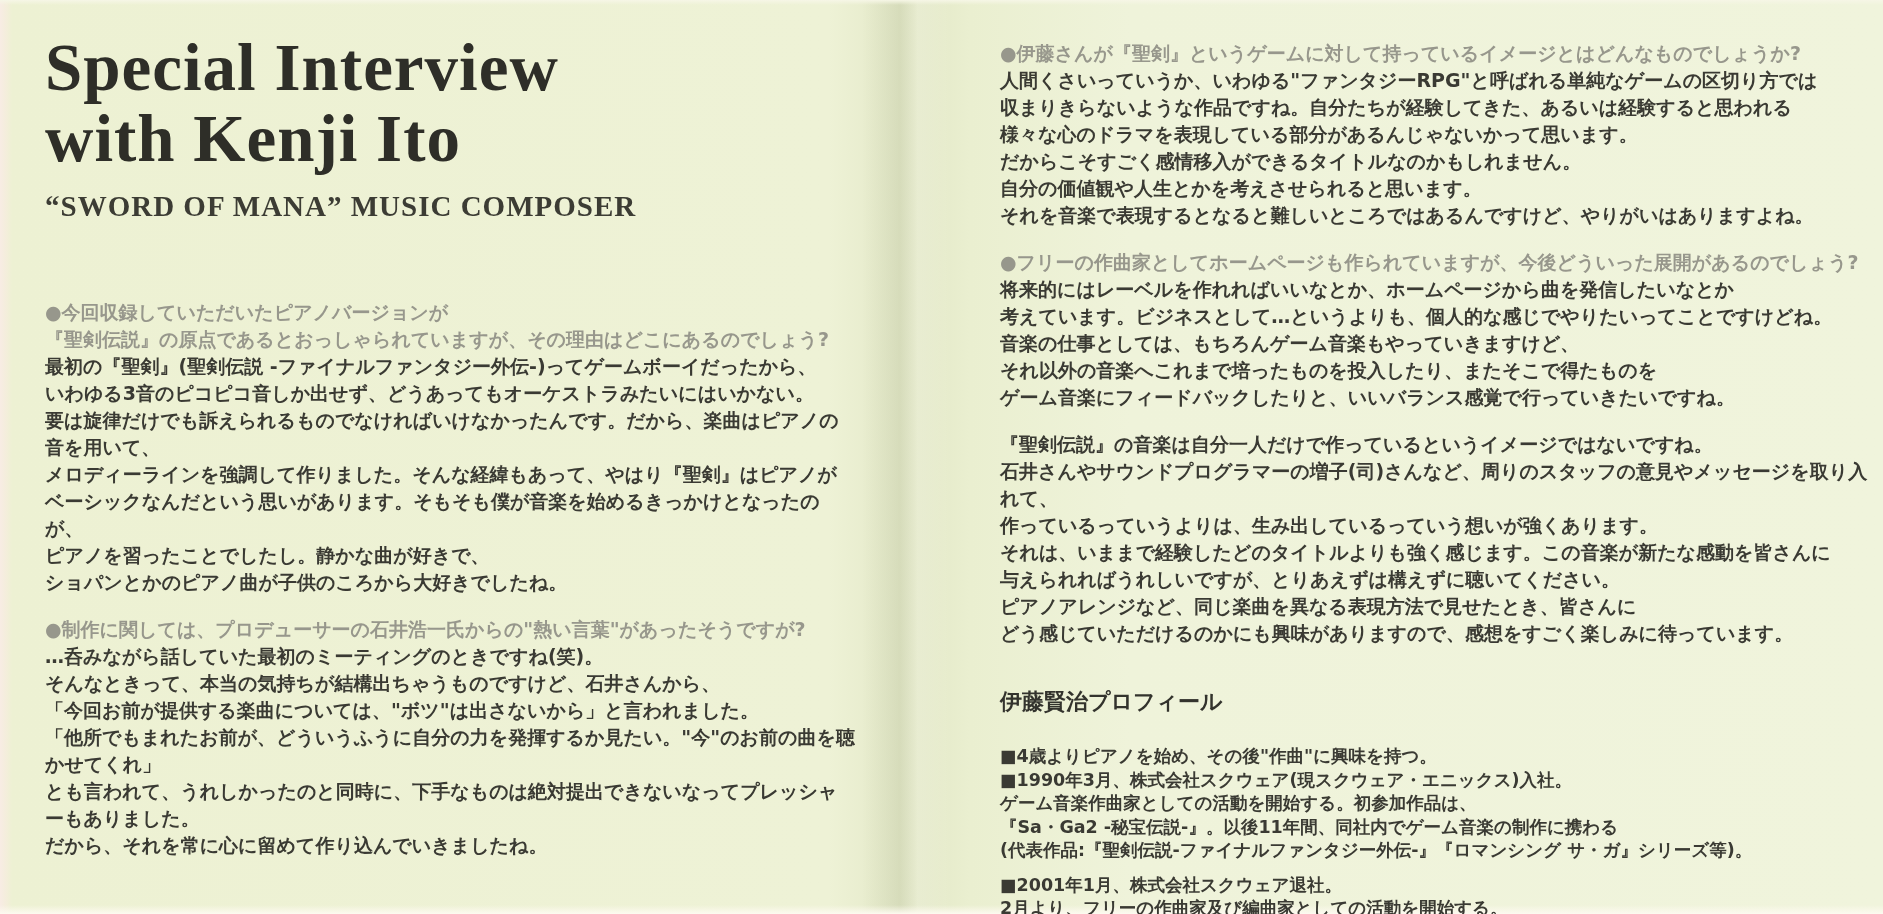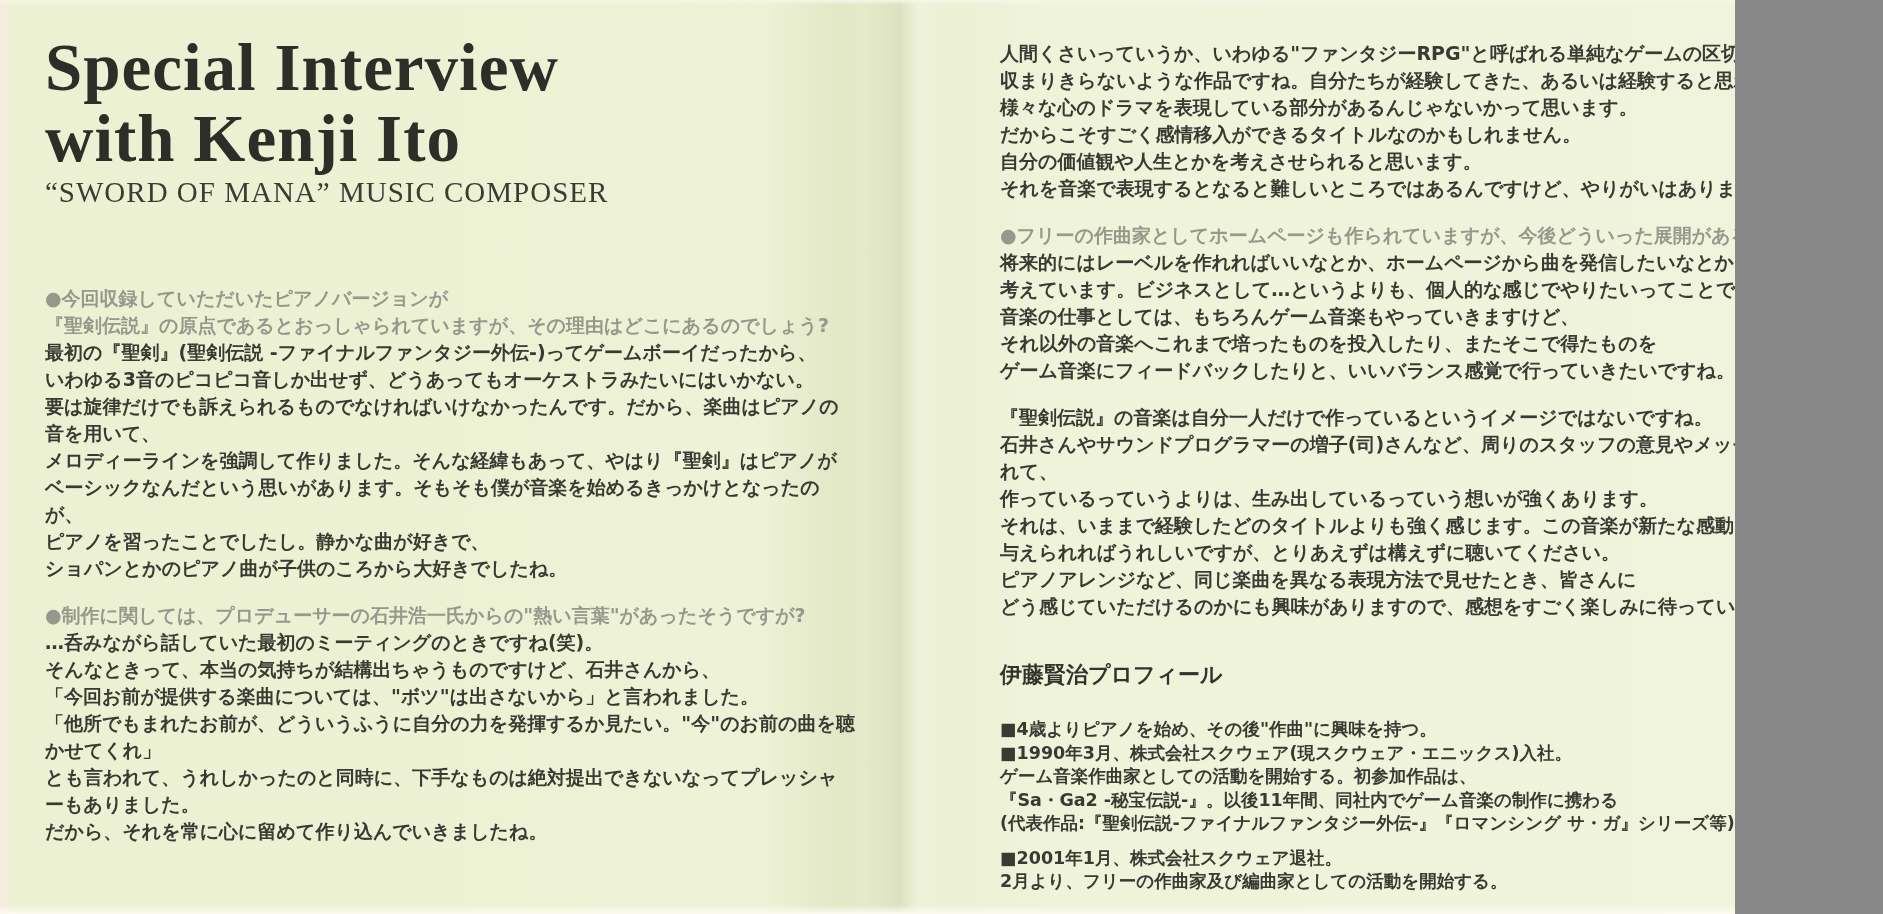--- a/index.html
+++ b/index.html
@@ -1,18 +1,18 @@
 <!DOCTYPE html>
 <html><head>
 <meta charset="utf-8">
 <style>
   html,body { margin:0; padding:0; background:#888; }
   .scan {
     position:relative;
-    width:1735px; height:914px;
+    width:1883px; height:914px;
     background:
       linear-gradient(90deg, #edf1d3 0%, #eef2d6 44%, #e2e7c6 48.5%, #eaefd0 51.5%, #eff3da 60%, #f0f4dc 100%);
     overflow:hidden;
     font-family:"DejaVu Sans", sans-serif;
   }
   
   .edge-left   { position:absolute; left:0; top:0; width:12px; height:100%;
                  background:linear-gradient(90deg,#f8ece4 0%, #f3eeda 60%, rgba(243,238,218,0) 100%); }
   .edge-bottom { position:absolute; left:0; bottom:0; width:100%; height:9px;
                  background:linear-gradient(0deg,#fdfaf0 0%, rgba(253,250,240,0) 100%); }
@@ -22,21 +22,21 @@
           background:linear-gradient(90deg, rgba(130,140,100,0) 0%, rgba(130,140,100,0.14) 42%,
                      rgba(255,255,250,0.20) 62%, rgba(130,140,100,0) 100%); }
 
   .page-col { position:absolute; top:0; }
   .col-left  { left:45px;  top:32px; width:810px; }
   .col-right { left:1000px; top:40px; width:880px; }
 
   .title { margin:0; font-family:"Liberation Serif", serif; font-weight:bold;
            font-size:67px; line-height:71px; color:#2e2e28; letter-spacing:1px; }
   .title span { display:block; }
-  .subtitle { margin-top:2px; font-family:"Liberation Serif", serif; font-weight:normal;
+  .subtitle { margin-top:16px; font-family:"Liberation Serif", serif; font-weight:bold;
               font-size:29px; color:#3c3c34; letter-spacing:1px; }
 
   .qa-list-left  { margin-top:76px; }
   .qa { margin:0; }
   .qa + .qa { margin-top:20px; }
   .q, .a { white-space:pre-line; font-weight:bold; font-size:19px; line-height:27px; }
   .q { color:#97978c; }
   .a { color:#3a3a33; }
 
   .profile { margin-top:40px; }
@@ -81,20 +81,21 @@
 「他所でもまれたお前が、どういうふうに自分の力を発揮するか見たい。"今"のお前の曲を聴かせてくれ」
 とも言われて、うれしかったのと同時に、下手なものは絶対提出できないなってプレッシャーもありました。
 だから、それを常に心に留めて作り込んでいきましたね。</div>
       </section>
     </div>
   </div>
 
   <div class="page-col col-right">
     <div>
       <section class="qa">
+        <div class="q">●伊藤さんが『聖剣』というゲームに対して持っているイメージとはどんなものでしょうか?</div>
         <div class="a">人間くさいっていうか、いわゆる"ファンタジーRPG"と呼ばれる単純なゲームの区切り方では
 収まりきらないような作品ですね。自分たちが経験してきた、あるいは経験すると思われる
 様々な心のドラマを表現している部分があるんじゃないかって思います。
 だからこそすごく感情移入ができるタイトルなのかもしれません。
 自分の価値観や人生とかを考えさせられると思います。
 それを音楽で表現するとなると難しいところではあるんですけど、やりがいはありますよね。</div>
       </section>
       <section class="qa">
         <div class="q">●フリーの作曲家としてホームページも作られていますが、今後どういった展開があるのでしょう?</div>
         <div class="a">将来的にはレーベルを作れればいいなとか、ホームページから曲を発信したいなとか

